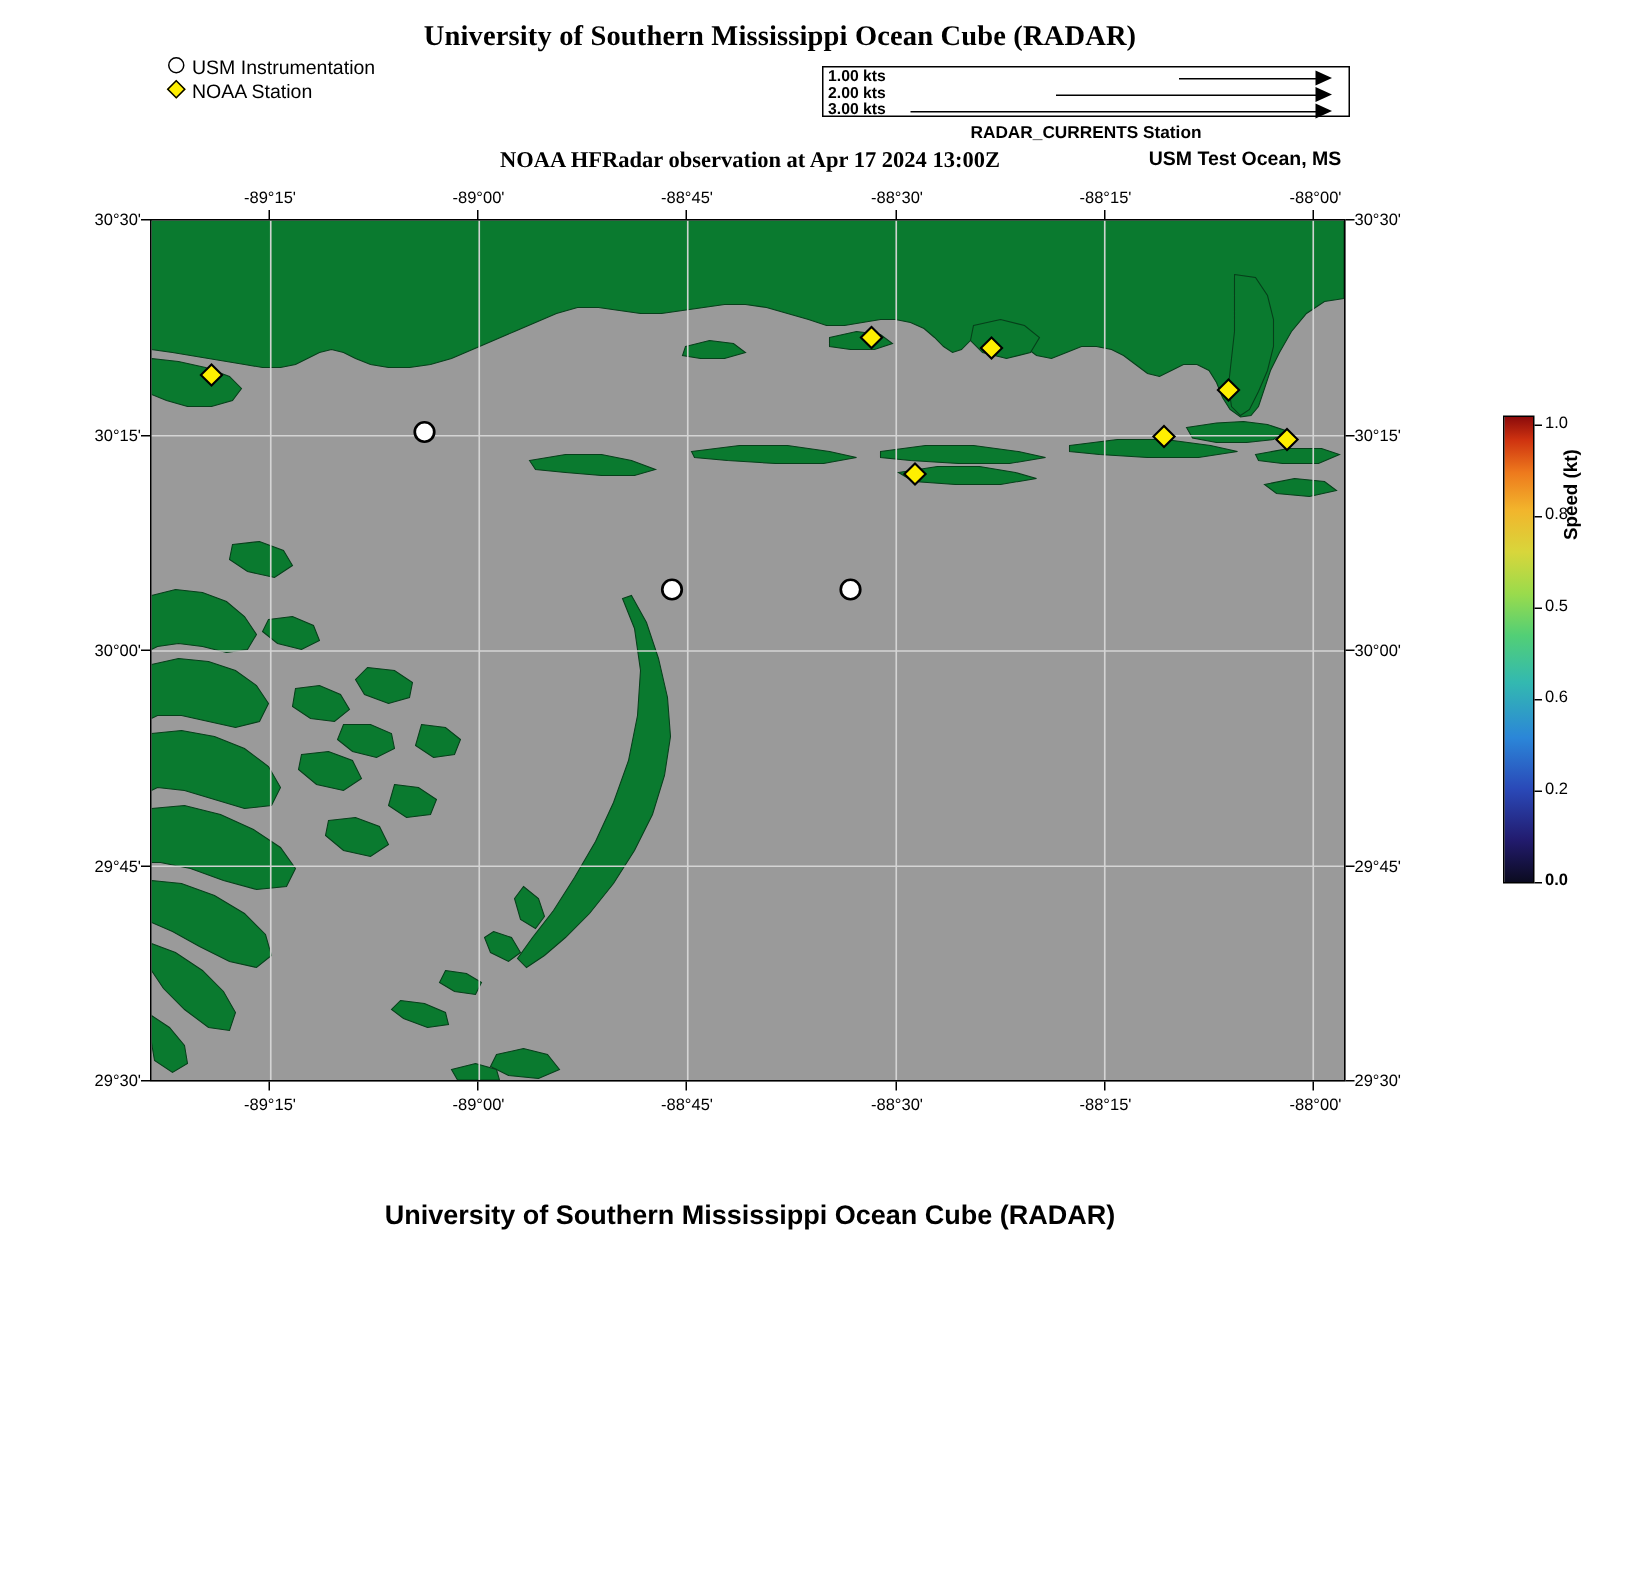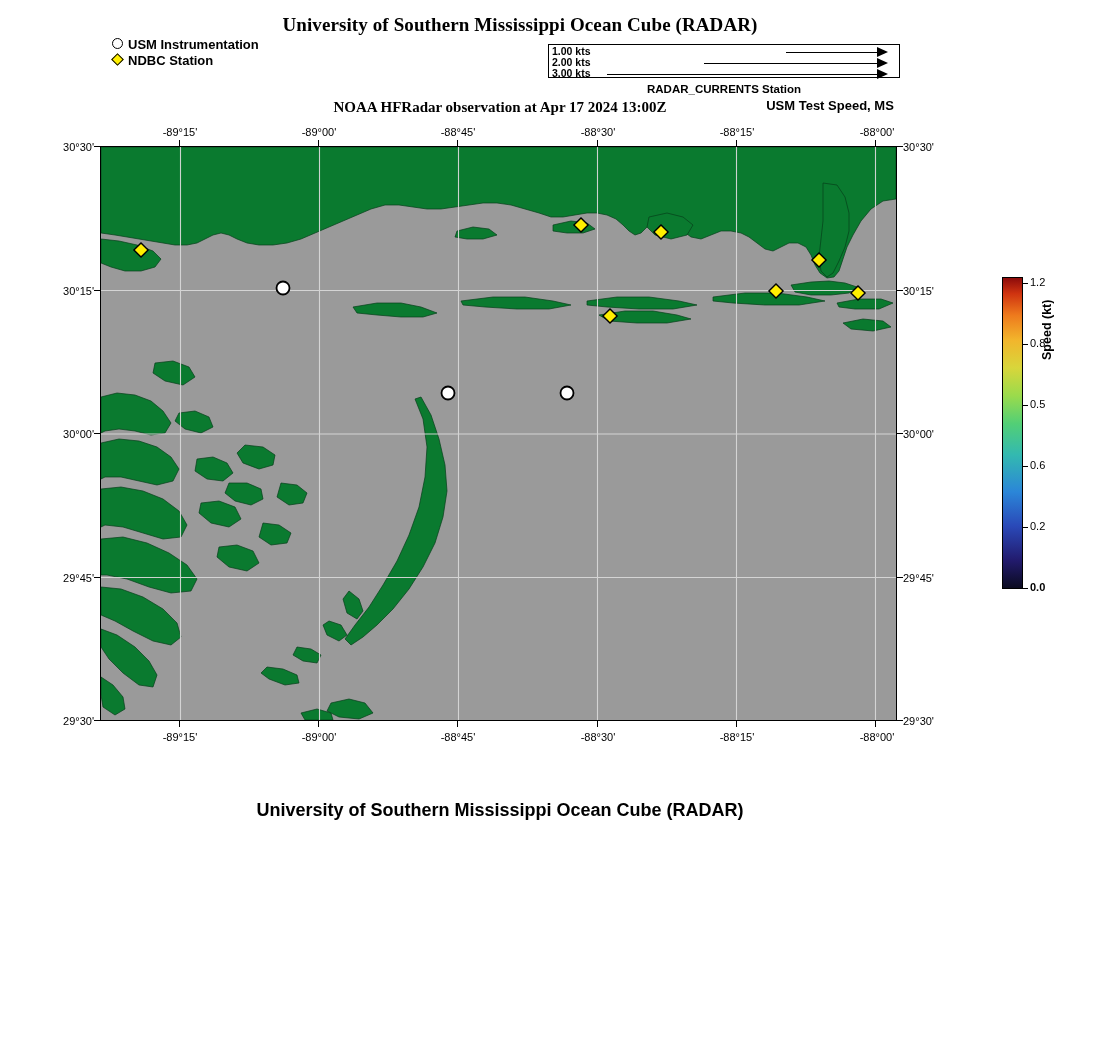--- a/index.html
+++ b/index.html
@@ -57,21 +57,21 @@
     height: 15px;
     margin-bottom: 1px;
   }
   .legend-sym {
     width: 18px; height: 15px;
     position: relative;
     flex: 0 0 18px;
   }
   .legend-label {
     font-size: 13px;
-    font-weight: bold;
+    font-weight: normal;
     line-height: 15px;
   }
   .sym-circle {
     position: absolute;
     left: 2px; top: 1px;
     width: 11px; height: 11px;
     border-radius: 50%;
     background: #ffffff;
     border: 1.6px solid #000000;
     box-sizing: border-box;
@@ -205,21 +205,21 @@
   <div class="legend-row">
     <span class="legend-sym">
         <span class="sym-circle"></span>
       </span>
     <span class="legend-label">USM Instrumentation</span>
   </div>
   <div class="legend-row">
     <span class="legend-sym">
         <span class="sym-diamond"></span>
       </span>
-    <span class="legend-label">NDBC Station</span>
+    <span class="legend-label">NOAA Station</span>
   </div>
 </div>
 
 <div class="abs" id="vector-box">
   <div class="vec-row" style="top:1px;text-align:right;">
     <span class="vec-label">1.00 kts</span>
     <span class="vec-line" style="left:237px; width:92px;"></span>
     <span class="vec-head" style="left:328px;"></span>
   </div>
   <div class="vec-row" style="top:12px;">
@@ -229,21 +229,21 @@
   </div>
   <div class="vec-row" style="top:23px;">
     <span class="vec-label">3.00 kts</span>
     <span class="vec-line" style="left:58px; width:271px;"></span>
     <span class="vec-head" style="left:328px;"></span>
   </div>
 </div>
 <div class="abs" id="vector-caption">RADAR_CURRENTS Station</div>
 
 <div class="abs" id="obs-title">NOAA HFRadar observation at Apr 17 2024 13:00Z</div>
-<div class="abs" id="range-title">USM Test Speed, MS</div>
+<div class="abs" id="range-title">USM Test Ocean, MS</div>
 
 <div class="tick-lbl tick-top" style="left:140px; width:80px; text-align:center;">-89°15'</div>
 <div class="tick-lbl tick-top" style="left:279px; width:80px; text-align:center;">-89°00'</div>
 <div class="tick-lbl tick-top" style="left:418px; width:80px; text-align:center;">-88°45'</div>
 <div class="tick-lbl tick-top" style="left:558px; width:80px; text-align:center;">-88°30'</div>
 <div class="tick-lbl tick-top" style="left:697px; width:80px; text-align:center;">-88°15'</div>
 <div class="tick-lbl tick-top" style="left:837px; width:80px; text-align:center;">-88°00'</div>
 
 <div class="tick-lbl tick-bot" style="left:140px; width:80px; text-align:center;">-89°15'</div>
 <div class="tick-lbl tick-bot" style="left:279px; width:80px; text-align:center;">-89°00'</div>
@@ -387,21 +387,21 @@
 <div class="tickmark abs" style="left:897px; top:577px; width:6px; height:1px;"></div>
 <div class="tickmark abs" style="left:897px; top:720px; width:6px; height:1px;"></div>
 
 <div class="abs" id="colorbar"></div>
 <div class="cb-tick" style="top:283px;"></div>
 <div class="cb-tick" style="top:344px;"></div>
 <div class="cb-tick" style="top:405px;"></div>
 <div class="cb-tick" style="top:466px;"></div>
 <div class="cb-tick" style="top:527px;"></div>
 <div class="cb-tick" style="top:588px;"></div>
-<div class="cb-tick-lbl" style="top:276px;">1.2</div>
+<div class="cb-tick-lbl" style="top:276px;">1.0</div>
 <div class="cb-tick-lbl" style="top:337px;">0.8</div>
 <div class="cb-tick-lbl" style="top:398px;">0.5</div>
 <div class="cb-tick-lbl" style="top:459px;">0.6</div>
 <div class="cb-tick-lbl" style="top:520px;">0.2</div>
 <div class="cb-tick-lbl" style="top:581px;font-weight:bold;">0.0</div>
 <div id="cb-title">Speed (kt)</div>
 
 <div class="abs" id="bottom-title">University of Southern Mississippi Ocean Cube (RADAR)</div>
 
 </body></html>

